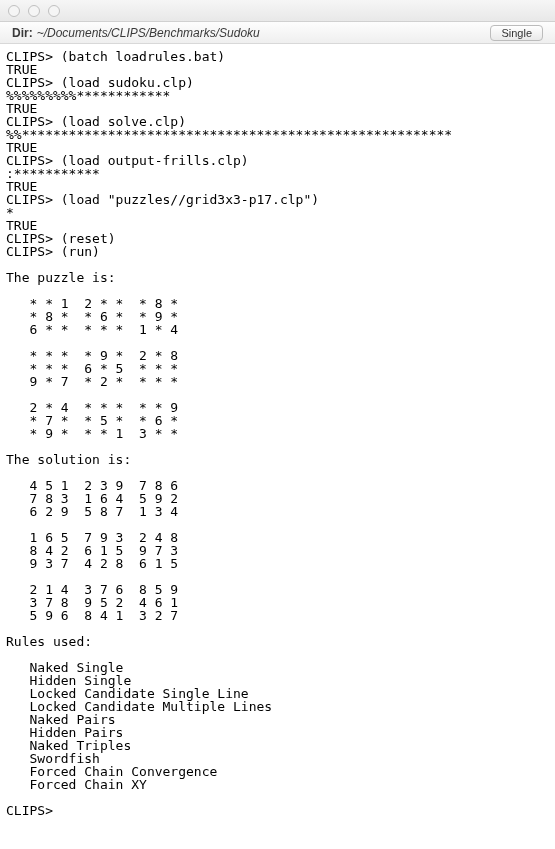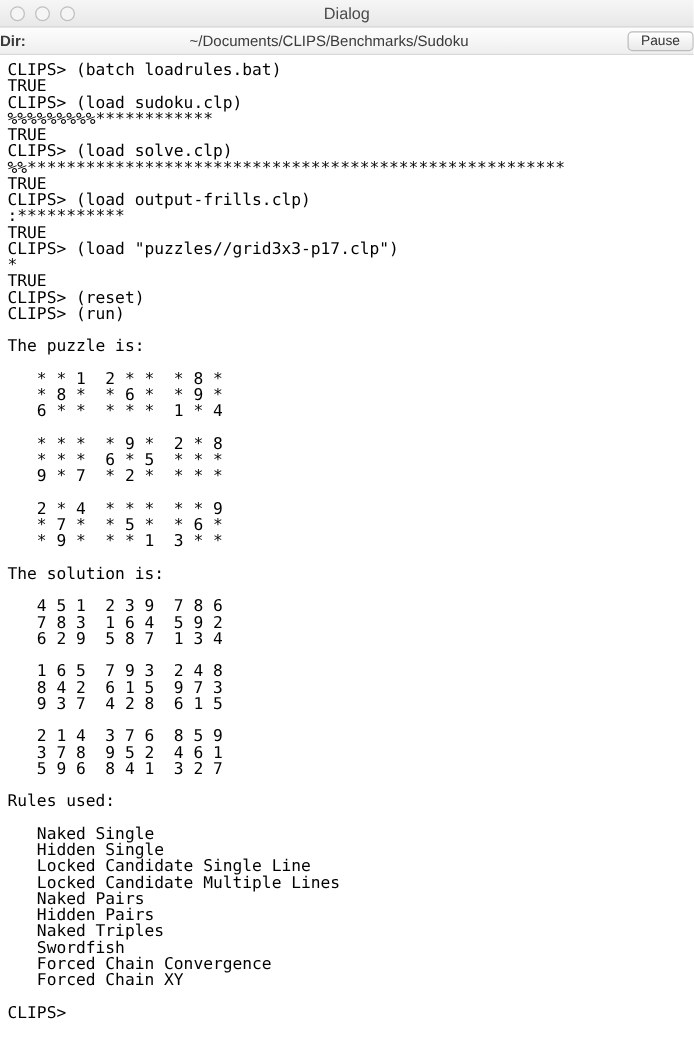--- a/index.html
+++ b/index.html
@@ -37,26 +37,26 @@
       font-size: 13px;
       color: #4a4a4a;
       pointer-events: none;
     }
     .toolbar {
       height: 22px;
       background: linear-gradient(#fdfdfd, #efefef);
       border-bottom: 1px solid #d8d8d8;
       display: flex;
       align-items: center;
-      padding: 0 0;
+      padding: 0 12px;
       font-size: 12px;
       color: #3a3a3a;
     }
     .dir-label { font-weight: 600; margin-right: 4px; }
-    .dir-path { flex: 1; text-align: center; }
+    .dir-path { font-style: italic; flex: 1; }
     .pause-btn {
       background: linear-gradient(#ffffff, #e9e9e9);
       border: 1px solid #bcbcbc;
       border-radius: 4px;
       font-size: 11px;
       padding: 1px 10px;
       color: #333;
       cursor: pointer;
     }
     .terminal {
@@ -72,27 +72,26 @@
   </style>
 </head>
 <body>
 
 <div class="titlebar">
   <div class="traffic-lights">
     <div class="tlight"></div>
     <div class="tlight"></div>
     <div class="tlight"></div>
   </div>
-  <div class="title">Dialog</div>
 </div>
 
 <div class="toolbar">
   <span class="dir-label">Dir:</span>
   <span class="dir-path">~/Documents/CLIPS/Benchmarks/Sudoku</span>
-  <button class="pause-btn">Pause</button>
+  <button class="pause-btn">Single</button>
 </div>
 
 <div class="terminal">CLIPS&gt; (batch loadrules.bat)
 TRUE
 CLIPS&gt; (load sudoku.clp)
 %%%%%%%%%************
 TRUE
 CLIPS&gt; (load solve.clp)
 %%*******************************************************
 TRUE

